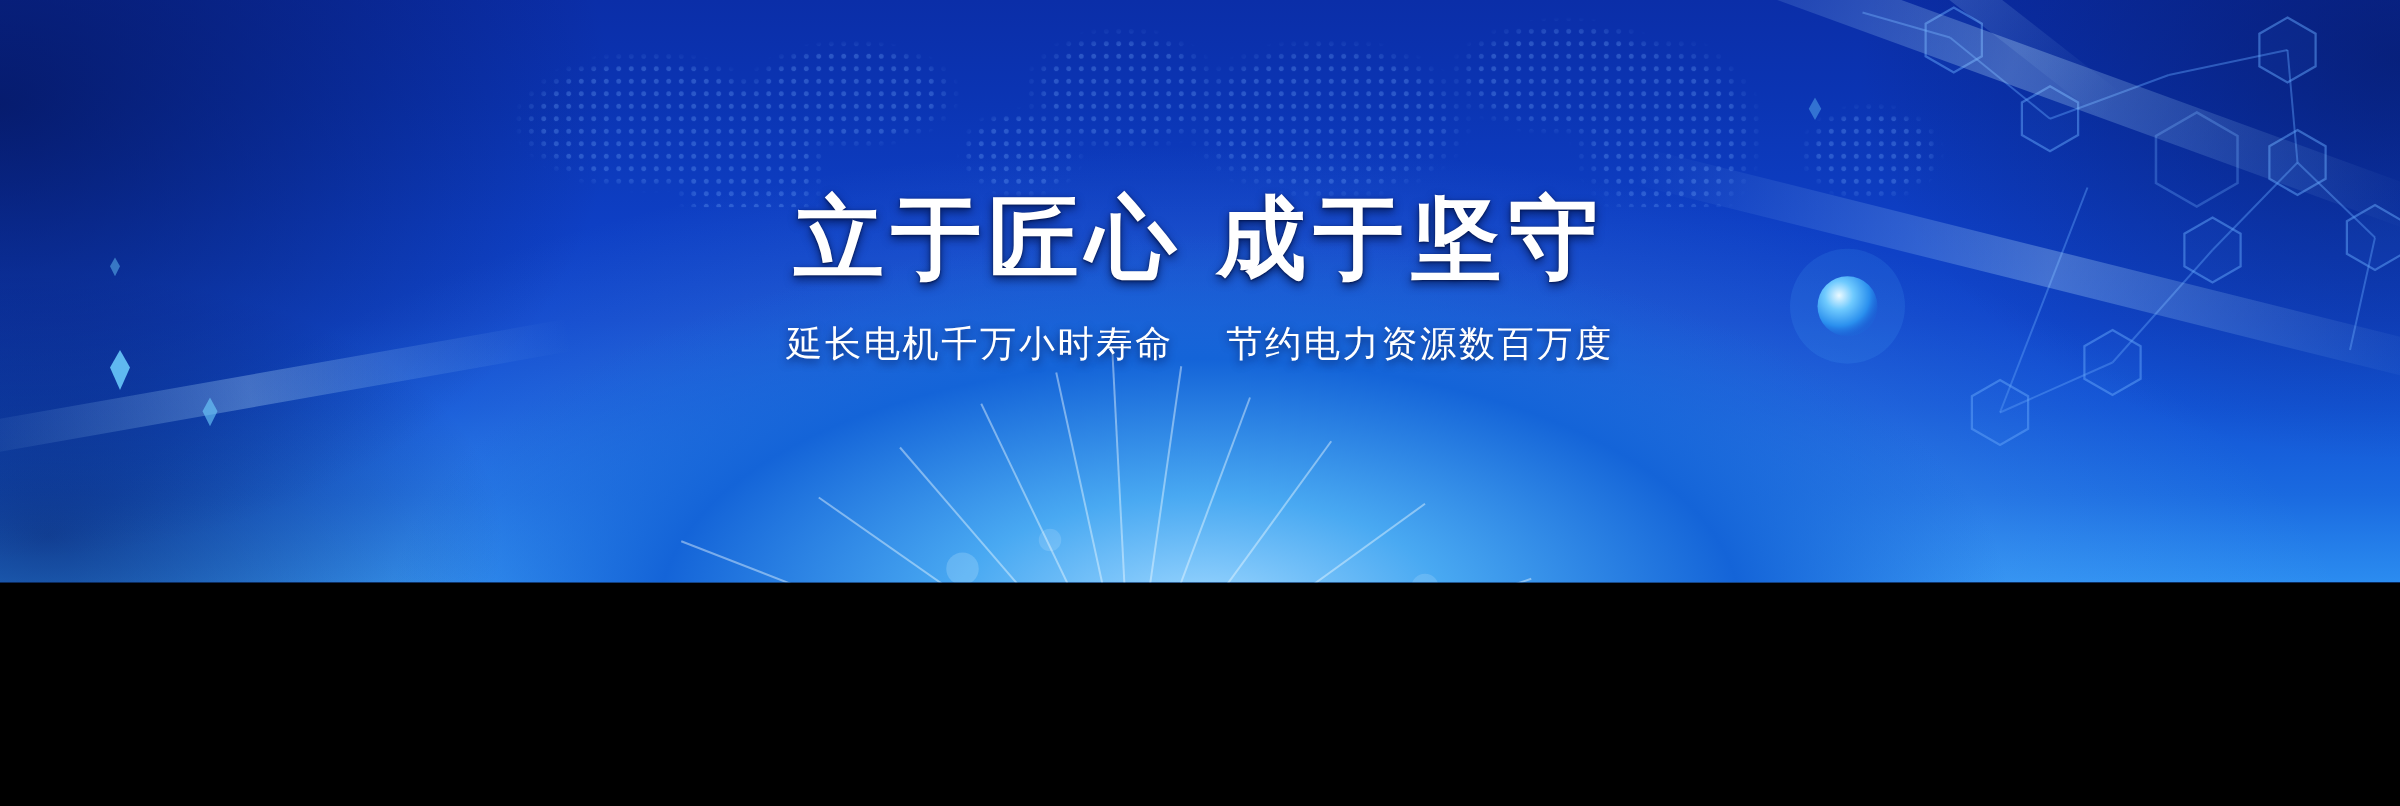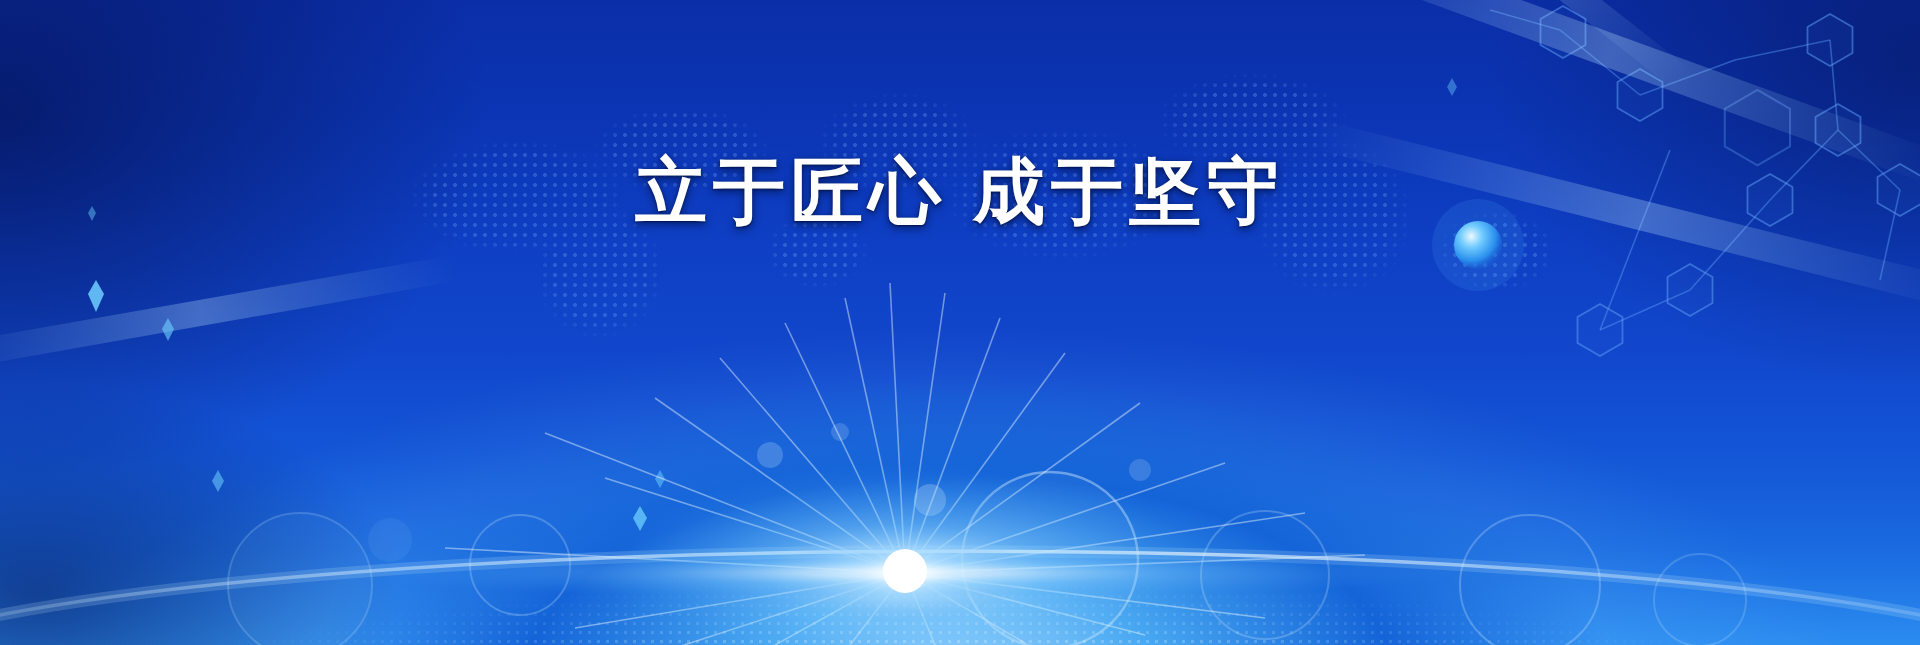--- a/index.html
+++ b/index.html
@@ -1,18 +1,18 @@
 <!DOCTYPE html>
 <html><head>
 <meta charset="utf-8">
 <style>
   * { margin:0; padding:0; box-sizing:border-box; }
   html,body { background:#000; }
   .banner{
-    position:relative; width:1920px; height:645px; overflow:hidden;
+    position:relative; width:1920px; height:466px; overflow:hidden;
     font-family:"Liberation Sans","DejaVu Sans",sans-serif;
     background:
       radial-gradient(ellipse 900px 420px at 50% 105%, #9fd8ff 0%, #49a9f2 22%, #1464d8 48%, rgba(17,62,188,0) 72%),
       radial-gradient(ellipse 1500px 700px at 50% 118%, rgba(120,200,255,.55) 0%, rgba(30,110,220,0) 62%),
       linear-gradient(180deg,#0b2ea8 0%, #0b35b4 18%, #0e3fc4 38%, #1147cc 55%, #1355d6 70%, #1a6ae0 85%, #2b8cf0 100%),
       #0b2ea8;
   }
   .layer{position:absolute;inset:0;pointer-events:none;}
 
   
@@ -225,14 +225,19 @@
       <ellipse cx="905" cy="573" rx="120" ry="52" fill="url(#sunGrad)"></ellipse>
       <ellipse cx="905" cy="573" rx="560" ry="26" fill="url(#sunGrad)" opacity=".55"></ellipse>
       <circle cx="905" cy="571" r="22" fill="#ffffff"></circle>
     </g>
   </svg>
 
   <div class="layer globedots"></div>
 
   <div class="content">
     <h1 class="headline">立于匠心 成于坚守</h1>
+    <div class="tagline">
+      <span>延长电机千万小时寿命</span>
+      <span class="gap"></span>
+      <span>节约电力资源数百万度</span>
+    </div>
   </div>
 </div>
 
 </body></html>

